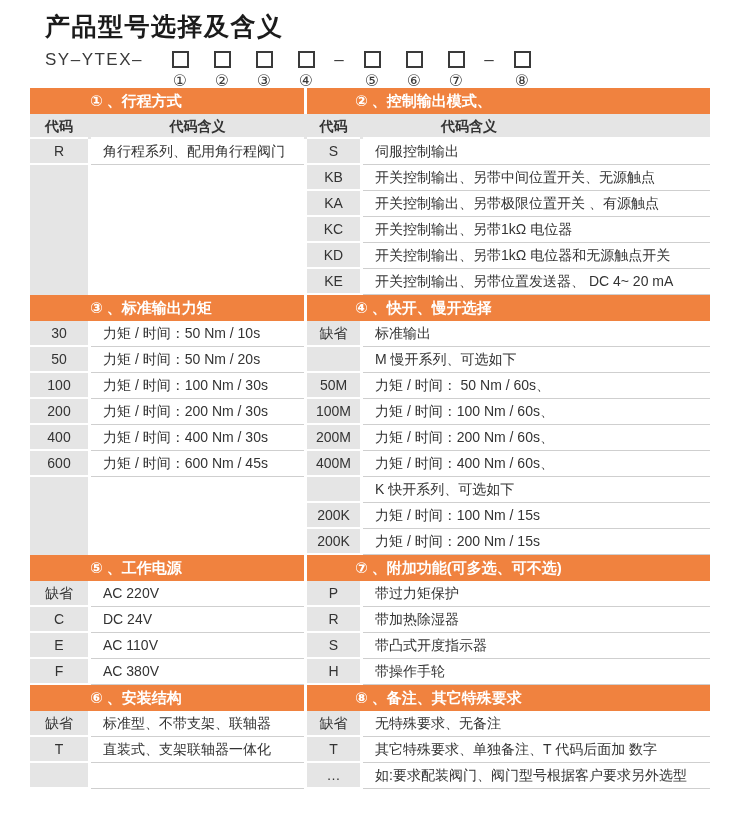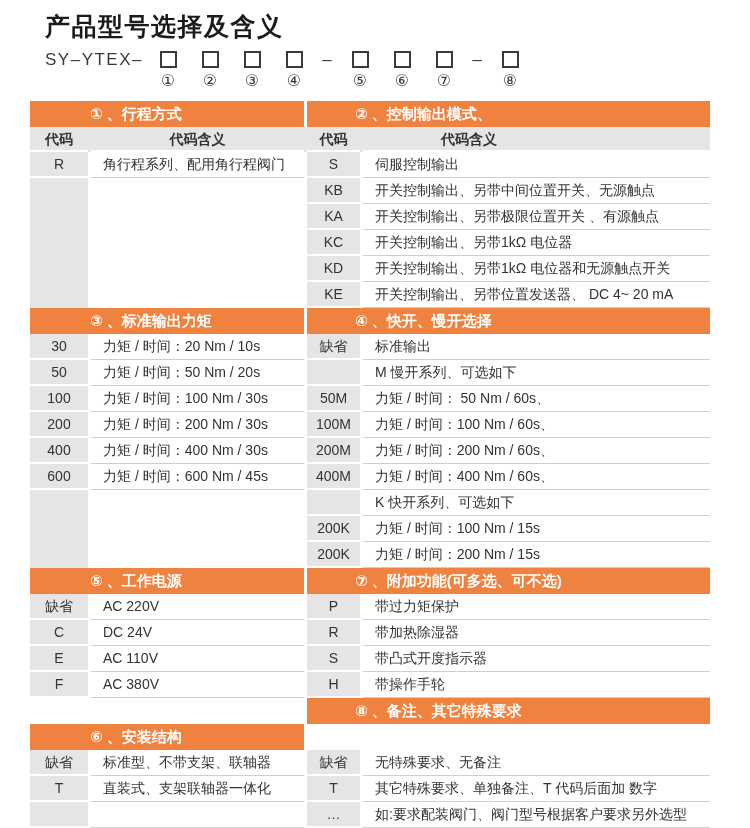--- a/index.html
+++ b/index.html
@@ -27,21 +27,21 @@
   .model-row{
     display:flex;
     align-items:flex-start;
     margin:7px 0 0 45px;
   }
   .model-prefix{
     font-size:17px;
     letter-spacing:1.5px;
     line-height:20px;
     color:#3a3a3a;
-    margin-right:4px;
+    margin-right:16px;
     white-space:nowrap;
   }
   .slot{
     width:42px;
     display:flex;
     flex-direction:column;
     align-items:center;
   }
   .sq{
     width:13px;height:13px;
@@ -58,21 +58,21 @@
   .dash{
     width:24px;
     text-align:center;
     font-size:17px;
     line-height:19px;
     color:#3a3a3a;
   }
   .tbl{
     position:absolute;
     left:30px;
-    top:101px;
+    top:88px;
     width:680px;
   }
   .grid-row{
     display:grid;
     grid-template-columns:58px 213px 53px 347px;
     column-gap:3px;
   }
   .hdr{
     height:26px;
     line-height:26px;
@@ -201,21 +201,21 @@
       <div class="cell mean m1 blank"></div>
       <div class="cell code">KE</div>
       <div class="cell mean m2">开关控制输出、另带位置发送器、 DC 4~ 20 mA</div>
     </div>
     <div class="grid-row">
       <div class="hdr left">③ 、标准输出力矩</div>
       <div class="hdr right">④ 、快开、慢开选择</div>
     </div>
     <div class="grid-row">
       <div class="cell code">30</div>
-      <div class="cell mean m1">力矩 / 时间：20 Nm / 10s</div>
+      <div class="cell mean m1">力矩 / 时间：50 Nm / 10s</div>
       <div class="cell code">缺省</div>
       <div class="cell mean m2">标准输出</div>
     </div>
     <div class="grid-row">
       <div class="cell code">50</div>
       <div class="cell mean m1">力矩 / 时间：50 Nm / 20s</div>
       <div class="cell code"></div>
       <div class="cell mean m2">M 慢开系列、可选如下</div>
     </div>
     <div class="grid-row">
@@ -282,22 +282,22 @@
       <div class="cell code">S</div>
       <div class="cell mean m2">带凸式开度指示器</div>
     </div>
     <div class="grid-row">
       <div class="cell code">F</div>
       <div class="cell mean m1">AC 380V</div>
       <div class="cell code">H</div>
       <div class="cell mean m2">带操作手轮</div>
     </div>
     <div class="grid-row">
+      <div class="hdr left">⑥ 、安装结构</div>
       <div class="hdr right">⑧ 、备注、其它特殊要求</div>
-      <div class="hdr left">⑥ 、安装结构</div>
     </div>
     <div class="grid-row">
       <div class="cell code">缺省</div>
       <div class="cell mean m1">标准型、不带支架、联轴器</div>
       <div class="cell code">缺省</div>
       <div class="cell mean m2">无特殊要求、无备注</div>
     </div>
     <div class="grid-row">
       <div class="cell code">T</div>
       <div class="cell mean m1">直装式、支架联轴器一体化</div>

